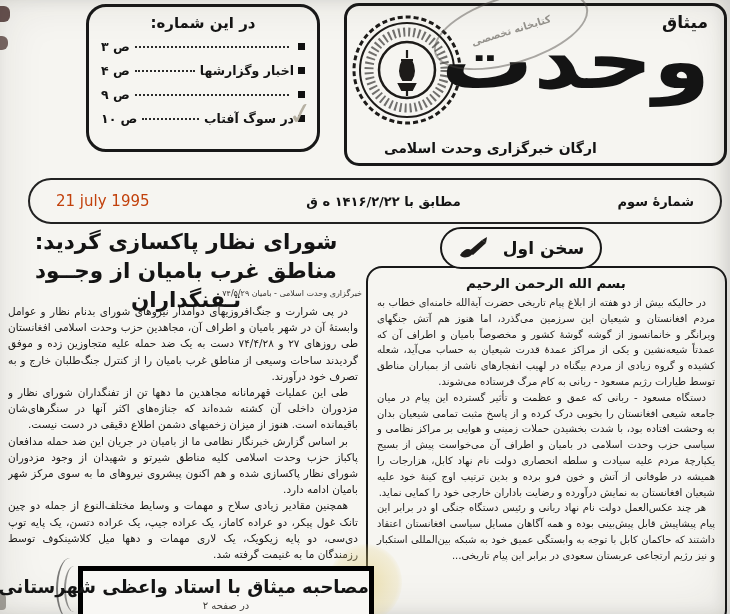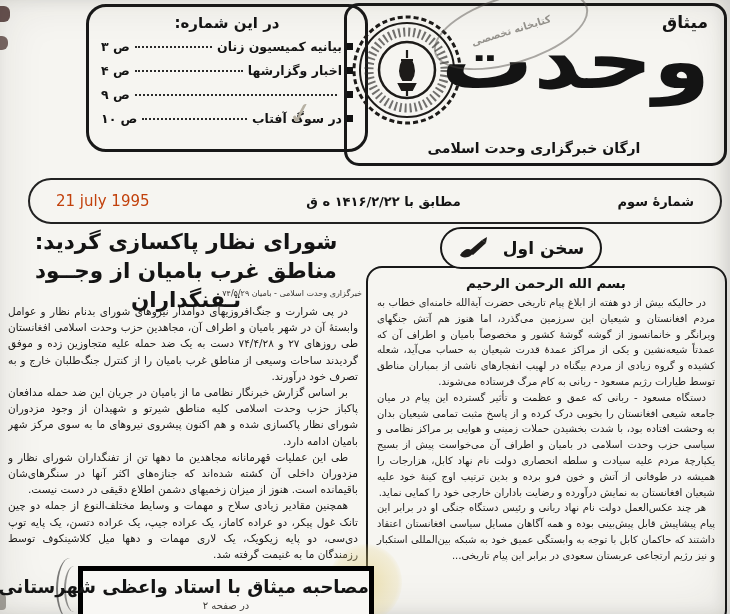--- a/index.html
+++ b/index.html
@@ -4,21 +4,21 @@
 <style>
   html,body{margin:0;padding:0;background:#d8d6d0;}
   .page{
     position:relative; width:730px; height:614px; overflow:hidden;
     background:#f6f5f1; color:#141414;
     font-family:"DejaVu Sans", sans-serif; direction:rtl;
     box-shadow: inset 0 0 45px rgba(40,35,25,0.10), inset -6px 0 14px rgba(40,35,25,0.10);
   }
   
   .toc-box{
-    position:absolute; left:86px; top:4px; width:282px; height:148px;
+    position:absolute; left:86px; top:4px; width:234px; height:148px;
     border:3px solid #181818; border-radius:20px; padding:5px 12px 0 12px; box-sizing:border-box;
   }
   .toc-title{font-weight:bold; font-size:15px; text-align:center; margin:2px 0 7px 0;}
   .toc-item{display:flex; align-items:baseline; font-weight:bold; font-size:12.5px; margin:0 0 9px 0;}
   .toc-bullet{width:7px; height:7px; background:#111; display:inline-block; margin-left:4px; align-self:center; flex:0 0 auto;}
   .toc-label{white-space:nowrap;}
   .toc-leader{flex:1 1 auto; border-bottom:2px dotted #2a2a2a; margin:0 5px; transform:translateY(-3px); min-width:10px;}
   .toc-page{white-space:nowrap;}
   .checkmark{
     position:absolute; left:288px; top:96px; font-size:30px; color:#b6b0a2;
@@ -28,21 +28,21 @@
   .masthead{
     position:absolute; left:344px; top:3px; width:383px; height:163px;
     border:3px solid #181818; border-radius:15px; box-sizing:border-box;
   }
   .masthead-kicker{position:absolute; right:16px; top:6px; font-size:17px; font-weight:bold;}
   .masthead-title{
     position:absolute; right:14px; top:16px; font-size:78px; font-weight:bold; line-height:1;
     transform:scaleX(1.18); transform-origin:right center; letter-spacing:1px; z-index:2;
   }
   .masthead-subtitle{
-    position:absolute; right:40px; bottom:7px; width:300px; text-align:center;
+    position:absolute; right:40px; bottom:7px; width:300px; text-align:left;
     font-size:14px; font-weight:bold; z-index:4;
   }
   .seal{position:absolute; left:4px; top:4px; z-index:1;}
   .stamp{
     position:absolute; left:84px; top:-10px; width:156px; height:64px; z-index:3;
     border:2px solid rgba(75,72,66,0.45); border-radius:50%;
     transform:rotate(-17deg);
     display:flex; align-items:center; justify-content:center;
   }
   .stamp-text{font-size:10px; color:rgba(70,66,58,0.55); letter-spacing:2px; font-weight:bold;}
@@ -113,21 +113,20 @@
 <div class="page">
 
   <div class="blot1"></div>
   <div class="blot2"></div>
   <div class="blot3"></div>
 
   <div class="toc-box">
     <div class="toc-title">در این شماره:</div>
     <div class="toc-item">
       <span class="toc-bullet"></span>
-      <span class="toc-label">بیانیه کمیسیون زنان</span>
       <span class="toc-leader"></span>
       <span class="toc-page">ص ۳</span>
     </div>
     <div class="toc-item">
       <span class="toc-bullet"></span>
       <span class="toc-label">اخبار وگزارشها</span>
       <span class="toc-leader"></span>
       <span class="toc-page">ص ۴</span>
     </div>
     <div class="toc-item">
@@ -166,22 +165,22 @@
     <span class="date-gregorian">21 july 1995</span>
   </div>
 
   <div class="lead-headline">
     <div>شورای نظار پاکسازی گردید:</div>
     <div>مناطق غرب بامیان از وجــود تـفنگداران</div>
   </div>
   <div class="lead-byline">خبرگزاری وحدت اسلامی - بامیان ۷۴/۵/۲۹</div>
   <div class="lead-body">
     <p>در پی شرارت و جنگ‌افروزیهای دوامدار نیروهای شورای بدنام نظار و عوامل وابستهٔ آن در شهر بامیان و اطراف آن، مجاهدین حزب وحدت اسلامی افغانستان طی روزهای ۲۷ و ۷۴/۴/۲۸ دست به یک ضد حمله علیه متجاوزین زده و موفق گردیدند ساحات وسیعی از مناطق غرب بامیان را از کنترل جنگ‌طلبان خارج و به تصرف خود درآورند.</p>
+    <p>طی این عملیات قهرمانانه مجاهدین ما دهها تن از تفنگداران شورای نظار و مزدوران داخلی آن کشته شده‌اند که جنازه‌های اکثر آنها در سنگرهای‌شان باقیمانده است. هنوز از میزان زخمیهای دشمن اطلاع دقیقی در دست نیست.</p>
     <p>بر اساس گزارش خبرنگار نظامی ما از بامیان در جریان این ضد حمله مدافعان پاکباز حزب وحدت اسلامی کلیه مناطق شیرتو و شهیدان از وجود مزدوران شورای نظار پاکسازی شده و هم اکنون پیشروی نیروهای ما به سوی مرکز شهر بامیان ادامه دارد.</p>
-    <p>طی این عملیات قهرمانانه مجاهدین ما دهها تن از تفنگداران شورای نظار و مزدوران داخلی آن کشته شده‌اند که جنازه‌های اکثر آنها در سنگرهای‌شان باقیمانده است. هنوز از میزان زخمیهای دشمن اطلاع دقیقی در دست نیست.</p>
     <p>همچنین مقادیر زیادی سلاح و مهمات و وسایط مختلف‌النوع از جمله دو چین تانک غول پیکر، دو عراده کاماز، یک عراده جیپ، یک عراده دتسن، یک پایه توپ دی‌سی، دو پایه زیکویک، یک لاری مهمات و دهها میل کلاشینکوف توسط رزمندگان ما به غنیمت گرفته شد.</p>
   </div>
 
   <div class="editorial-box">
     <div class="editorial-inner">
       <div class="bismillah">بسم الله الرحمن الرحیم</div>
       <p>در حالیکه بیش از دو هفته از ابلاغ پیام تاریخی حضرت آیة‌الله خامنه‌ای خطاب به مردم افغانستان و شیعیان این سرزمین می‌گذرد، اما هنوز هم آتش جنگهای ویرانگر و خانمانسوز از گوشه گوشهٔ کشور و مخصوصاً بامیان و اطراف آن که عمدتاً شیعه‌نشین و یکی از مراکز عمدهٔ قدرت شیعیان به حساب می‌آید، شعله کشیده و گروه زیادی از مردم بیگناه در لهیب انفجارهای ناشی از بمباران مناطق توسط طیارات رژیم مسعود - ربانی به کام مرگ فرستاده می‌شوند.</p>
       <p>دستگاه مسعود - ربانی که عمق و عظمت و تأثیر گسترده این پیام در میان جامعه شیعی افغانستان را بخوبی درک کرده و از پاسخ مثبت تمامی شیعیان بدان به وحشت افتاده بود، با شدت بخشیدن حملات زمینی و هوایی بر مراکز نظامی و سیاسی حزب وحدت اسلامی در بامیان و اطراف آن می‌خواست پیش از بسیج یکپارچهٔ مردم علیه سیادت و سلطه انحصاری دولت نام نهاد کابل، هزارجات را همیشه در طوفانی از آتش و خون فرو برده و بدین ترتیب اوج کینهٔ خود علیه شیعیان افغانستان به نمایش درآورده و رضایت باداران خارجی خود را کمایی نماید.</p>
       <p>هر چند عکس‌العمل دولت نام نهاد ربانی و رئیس دستگاه جنگی او در برابر این پیام پیشاپیش قابل پیش‌بینی بوده و همه آگاهان مسایل سیاسی افغانستان اعتقاد داشتند که حاکمان کابل با توجه به وابستگی عمیق خود به شبکه بین‌المللی استکبار و نیز رژیم ارتجاعی عربستان سعودی در برابر این پیام تاریخی...</p>
     </div>

